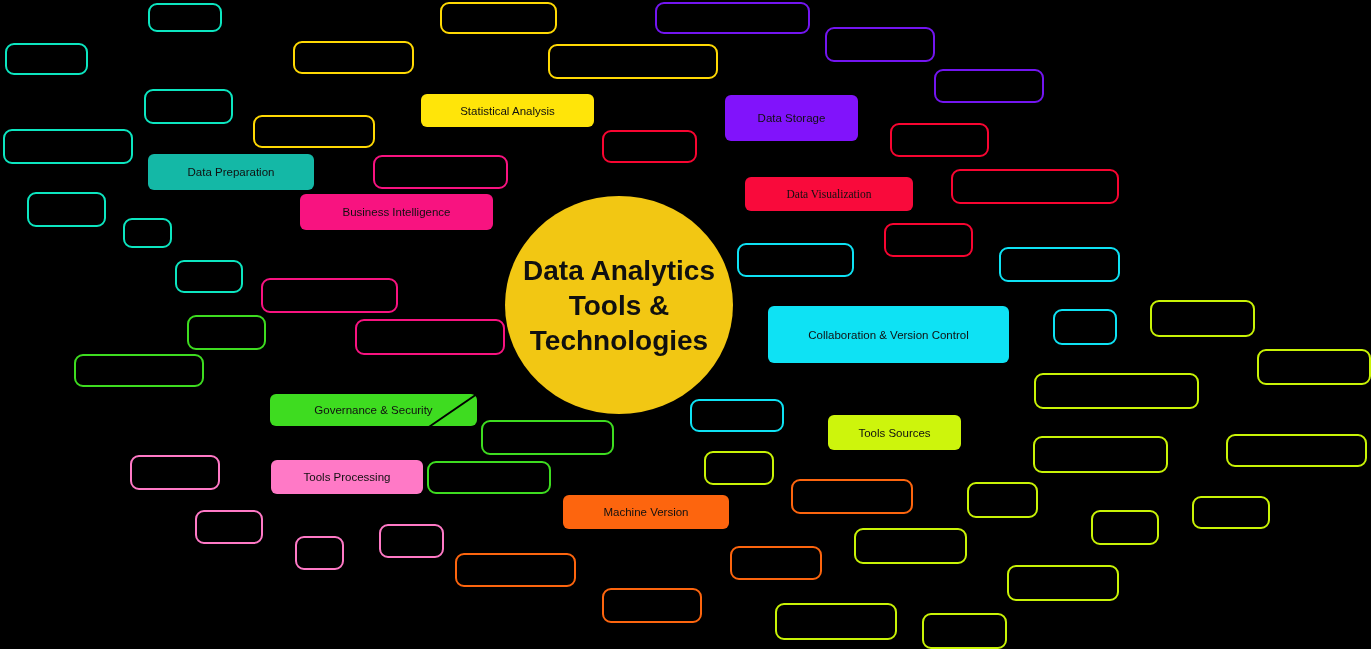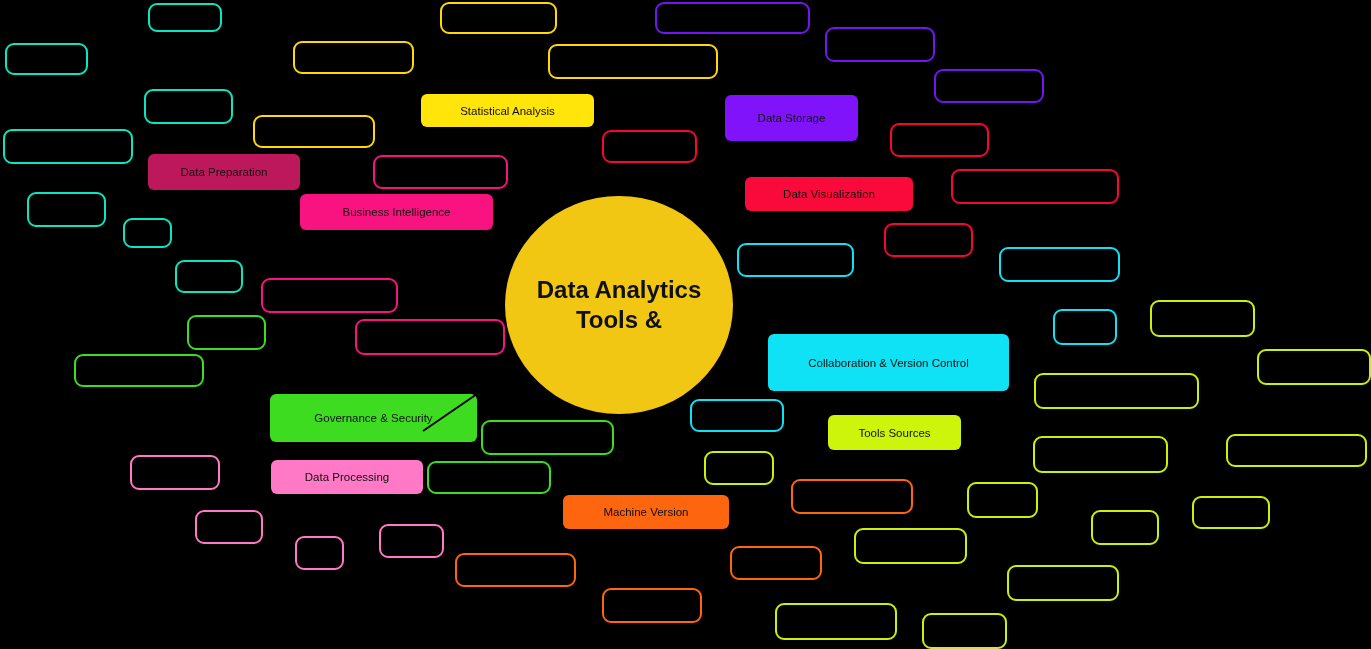--- a/index.html
+++ b/index.html
@@ -25,21 +25,21 @@
     color:#101010;
     white-space:nowrap;
   }
   .central{
     position:absolute;
     border-radius:50%;
     display:flex;flex-direction:column;
     align-items:center;justify-content:center;
     text-align:center;
     font-weight:bold;
-    font-size:24px;
+    font-size:28px;
     line-height:1.25;
   }
   #connector-svg{position:absolute;left:0;top:0;pointer-events:none;}
 </style>
 </head>
 <body>
 
 <div id="canvas" style="width: 1371px; height: 649px; background: rgb(0, 0, 0);">
 
   <div id="topics-layer">
@@ -90,32 +90,33 @@
       <div class="node" style="left: 775px; top: 603px; width: 122px; height: 37px; border-color: rgb(201, 243, 6);"></div>
       <div class="node" style="left: 922px; top: 613px; width: 85px; height: 36px; border-color: rgb(201, 243, 6);"></div>
       <div class="node" style="left: 791px; top: 479px; width: 122px; height: 35px; border-color: rgb(253, 101, 14);"></div>
       <div class="node" style="left: 455px; top: 553px; width: 121px; height: 34px; border-color: rgb(253, 101, 14);"></div>
       <div class="node" style="left: 730px; top: 546px; width: 92px; height: 34px; border-color: rgb(253, 101, 14);"></div>
       <div class="node" style="left: 602px; top: 588px; width: 100px; height: 35px; border-color: rgb(253, 101, 14);"></div>
     </div>
   <div id="categories-layer">
       <div class="node filled" style="left: 421px; top: 94px; width: 173px; height: 33px; background: rgb(255, 229, 9);">Statistical Analysis</div>
       <div class="node filled" style="left: 725px; top: 95px; width: 133px; height: 46px; background: rgb(129, 19, 251);">Data Storage</div>
-      <div class="node filled" style="left: 148px; top: 154px; width: 152px; height: 36px; background: #be185d;">Data Preparation</div>
+      <div class="node filled" style="left: 148px; top: 154px; width: 166px; height: 36px; background: #14b8a6;">Data Preparation</div>
       <div class="node filled" style="left: 300px; top: 194px; width: 193px; height: 36px; background: rgb(248, 19, 128);">Business Intelligence</div>
-      <div class="node filled" style="left: 745px; top: 177px; width: 168px; height: 34px; background: rgb(249, 10, 59);">Data Visualization</div>
-      <div class="node filled" style="left: 768px; top: 306px; width: 241px; height: 57px; background: rgb(14, 226, 244); margin-top: 28px;">Collaboration &amp; Version Control</div>
-      <div class="node filled" style="left: 270px; top: 394px; width: 207px; height: 48px; background: rgb(62, 220, 32); text-align: center;">Governance &amp; Security</div>
+      <div class="node filled" style="left: 745px; top: 177px; width: 168px; height: 34px; background: rgb(249, 10, 59); font-family: Liberation Serif, serif;">Data Visualization</div>
+      <div class="node filled" style="left: 768px; top: 306px; width: 241px; height: 57px; background: rgb(14, 226, 244);">Collaboration &amp; Version Control</div>
+      <div class="node filled" style="left: 270px; top: 394px; width: 207px; height: 32px; background: rgb(62, 220, 32); text-align: center;">Governance &amp; Security</div>
       <div class="node filled" style="left: 828px; top: 415px; width: 133px; height: 35px; background: rgb(205, 245, 12);">Tools Sources</div>
-      <div class="node filled" style="left: 271px; top: 460px; width: 152px; height: 34px; background: rgb(255, 121, 198);">Data Processing</div>
+      <div class="node filled" style="left: 271px; top: 460px; width: 152px; height: 34px; background: rgb(255, 121, 198);">Tools Processing</div>
       <div class="node filled" style="left: 563px; top: 495px; width: 166px; height: 34px; background: rgb(253, 101, 14);">Machine Version</div>
     </div>
 
   <div class="central" id="central-node" style="left: 505px; top: 196px; width: 228px; height: 218px; background: rgb(242, 199, 19); color: rgb(16, 16, 16);">
     <span>Data Analytics</span>
     <span>Tools &amp;</span>
+    <span>Technologies</span>
   </div>
 
   <svg id="connector-svg" width="1371" height="649">
     <line id="connector-line" stroke-width="2" x1="423" y1="431" x2="477" y2="394" stroke="#000000"></line>
   </svg>
 
 </div>
 
 </body></html>

